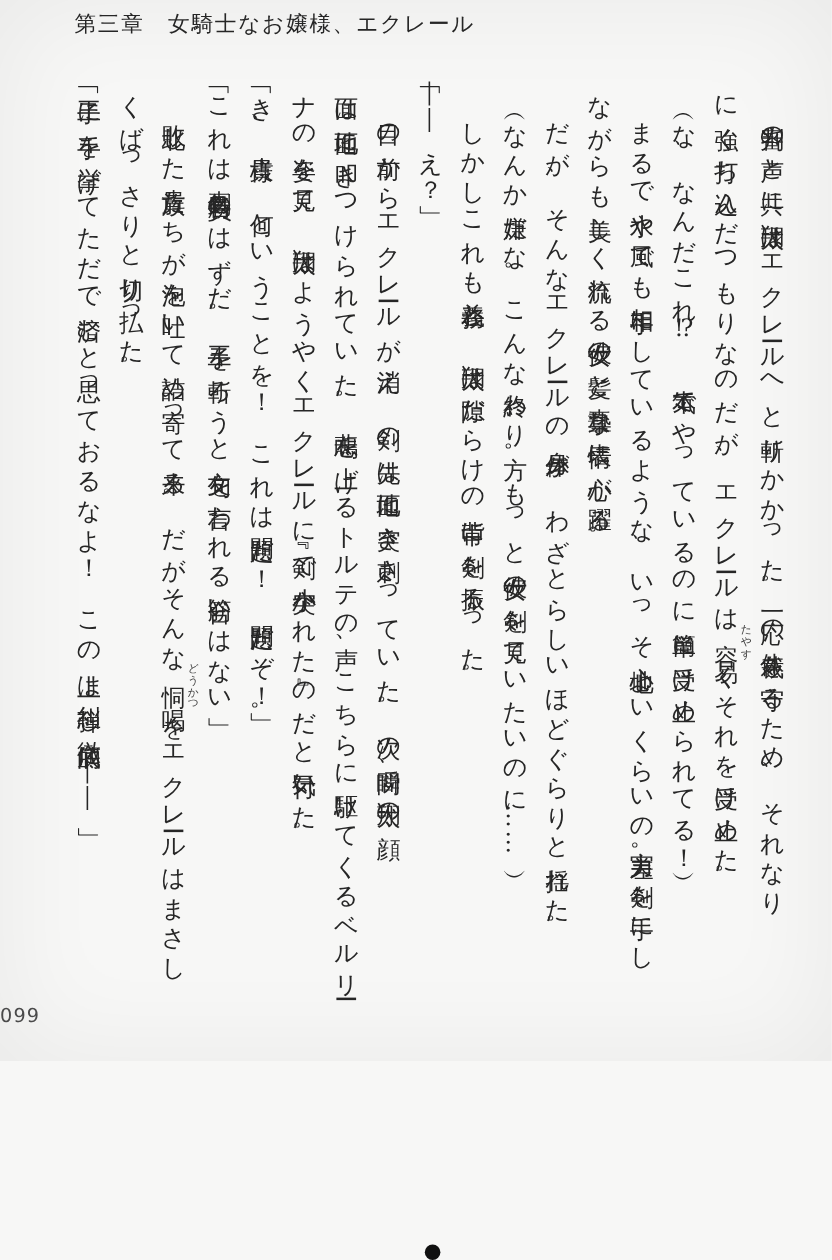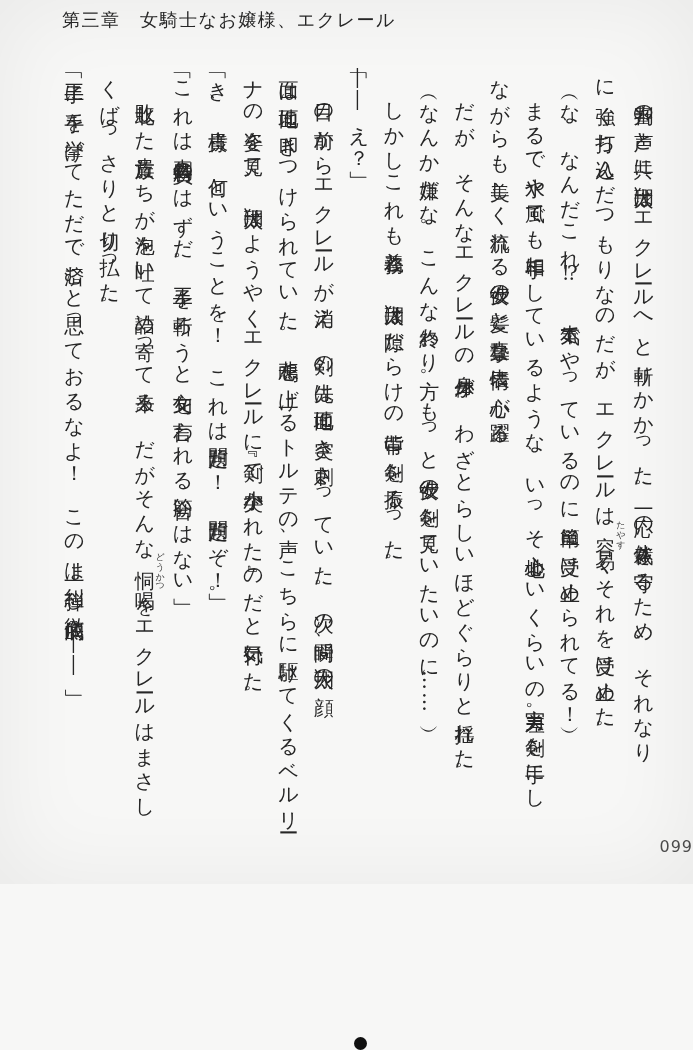--- a/index.html
+++ b/index.html
@@ -37,21 +37,21 @@
   }
   ruby { ruby-position: over; }
   rt {
     font-size: 9px;
     letter-spacing: 0;
     opacity: 0.9;
   }
   .page-number {
     position: absolute;
     bottom: 28px; left: 0; right: 0;
-    text-align: right;
+    text-align: left;
     font-family: "DejaVu Sans", "Liberation Sans", sans-serif;
     font-size: 16px;
     letter-spacing: 1px;
     color: #4a4a4a;
   }
   .binding-dot {
     position: absolute;
     left: 354px; top: 1037px;
     width: 13px; height: 13px;
     border-radius: 50%;

